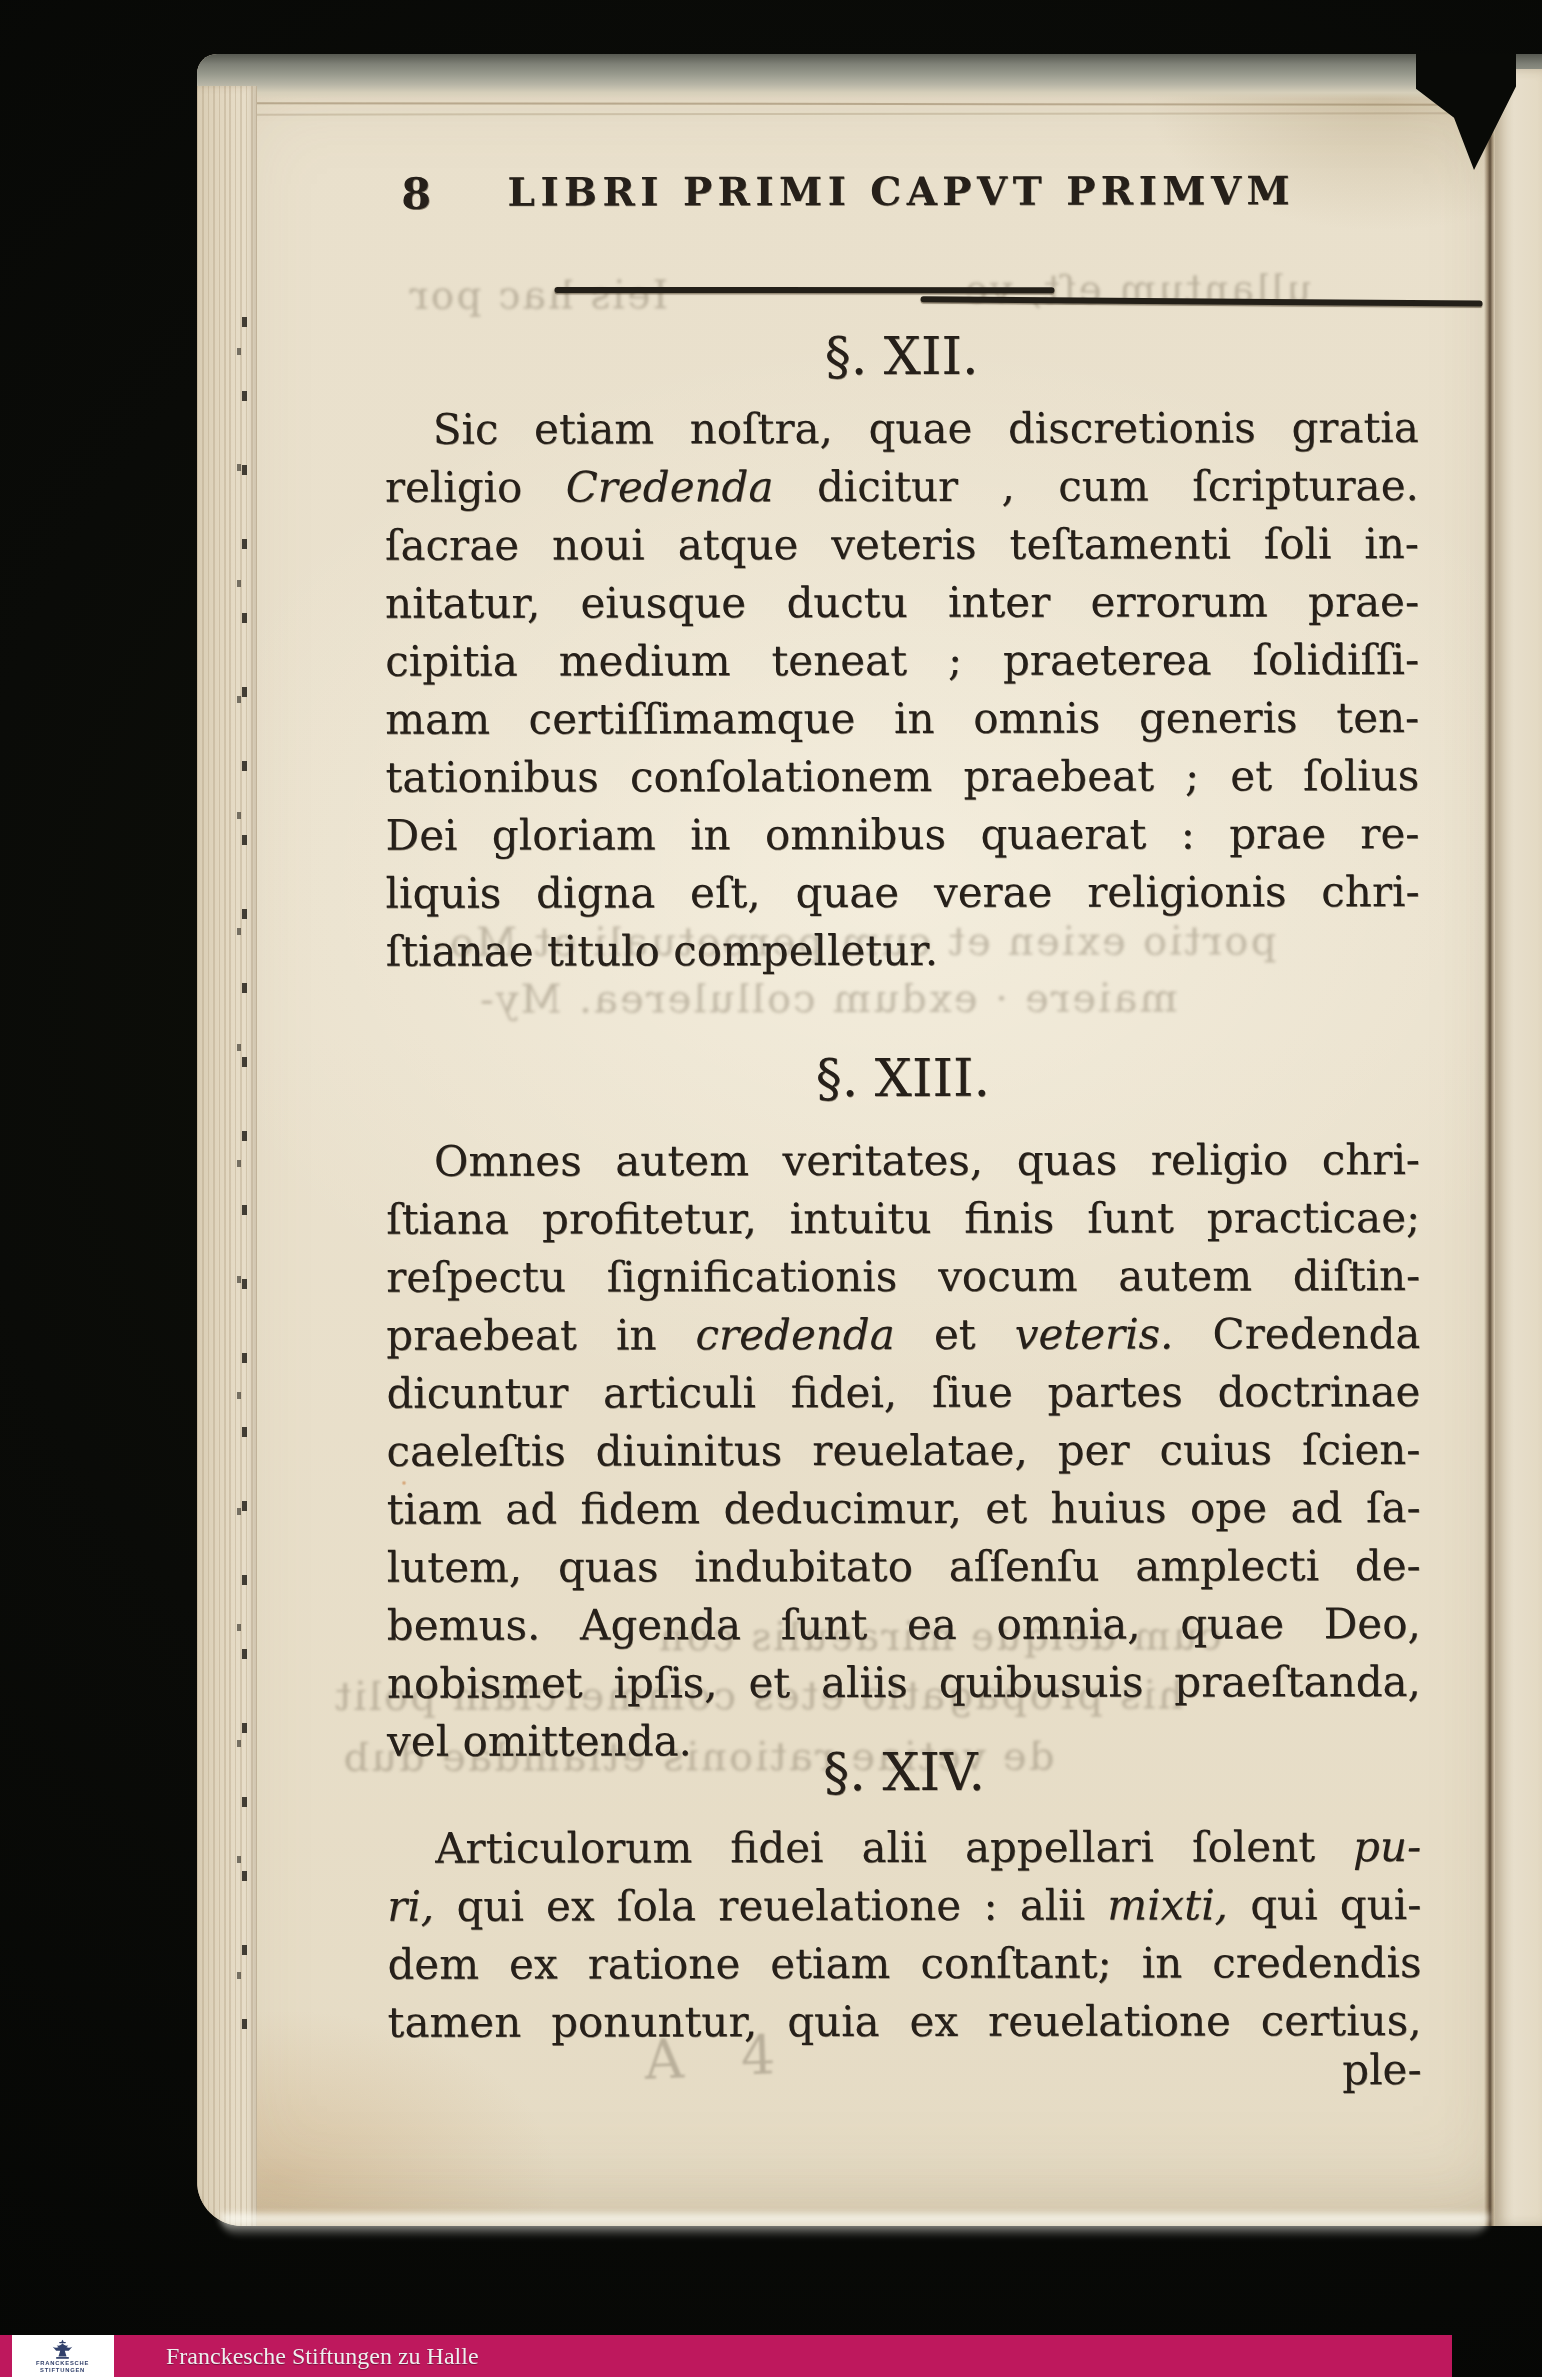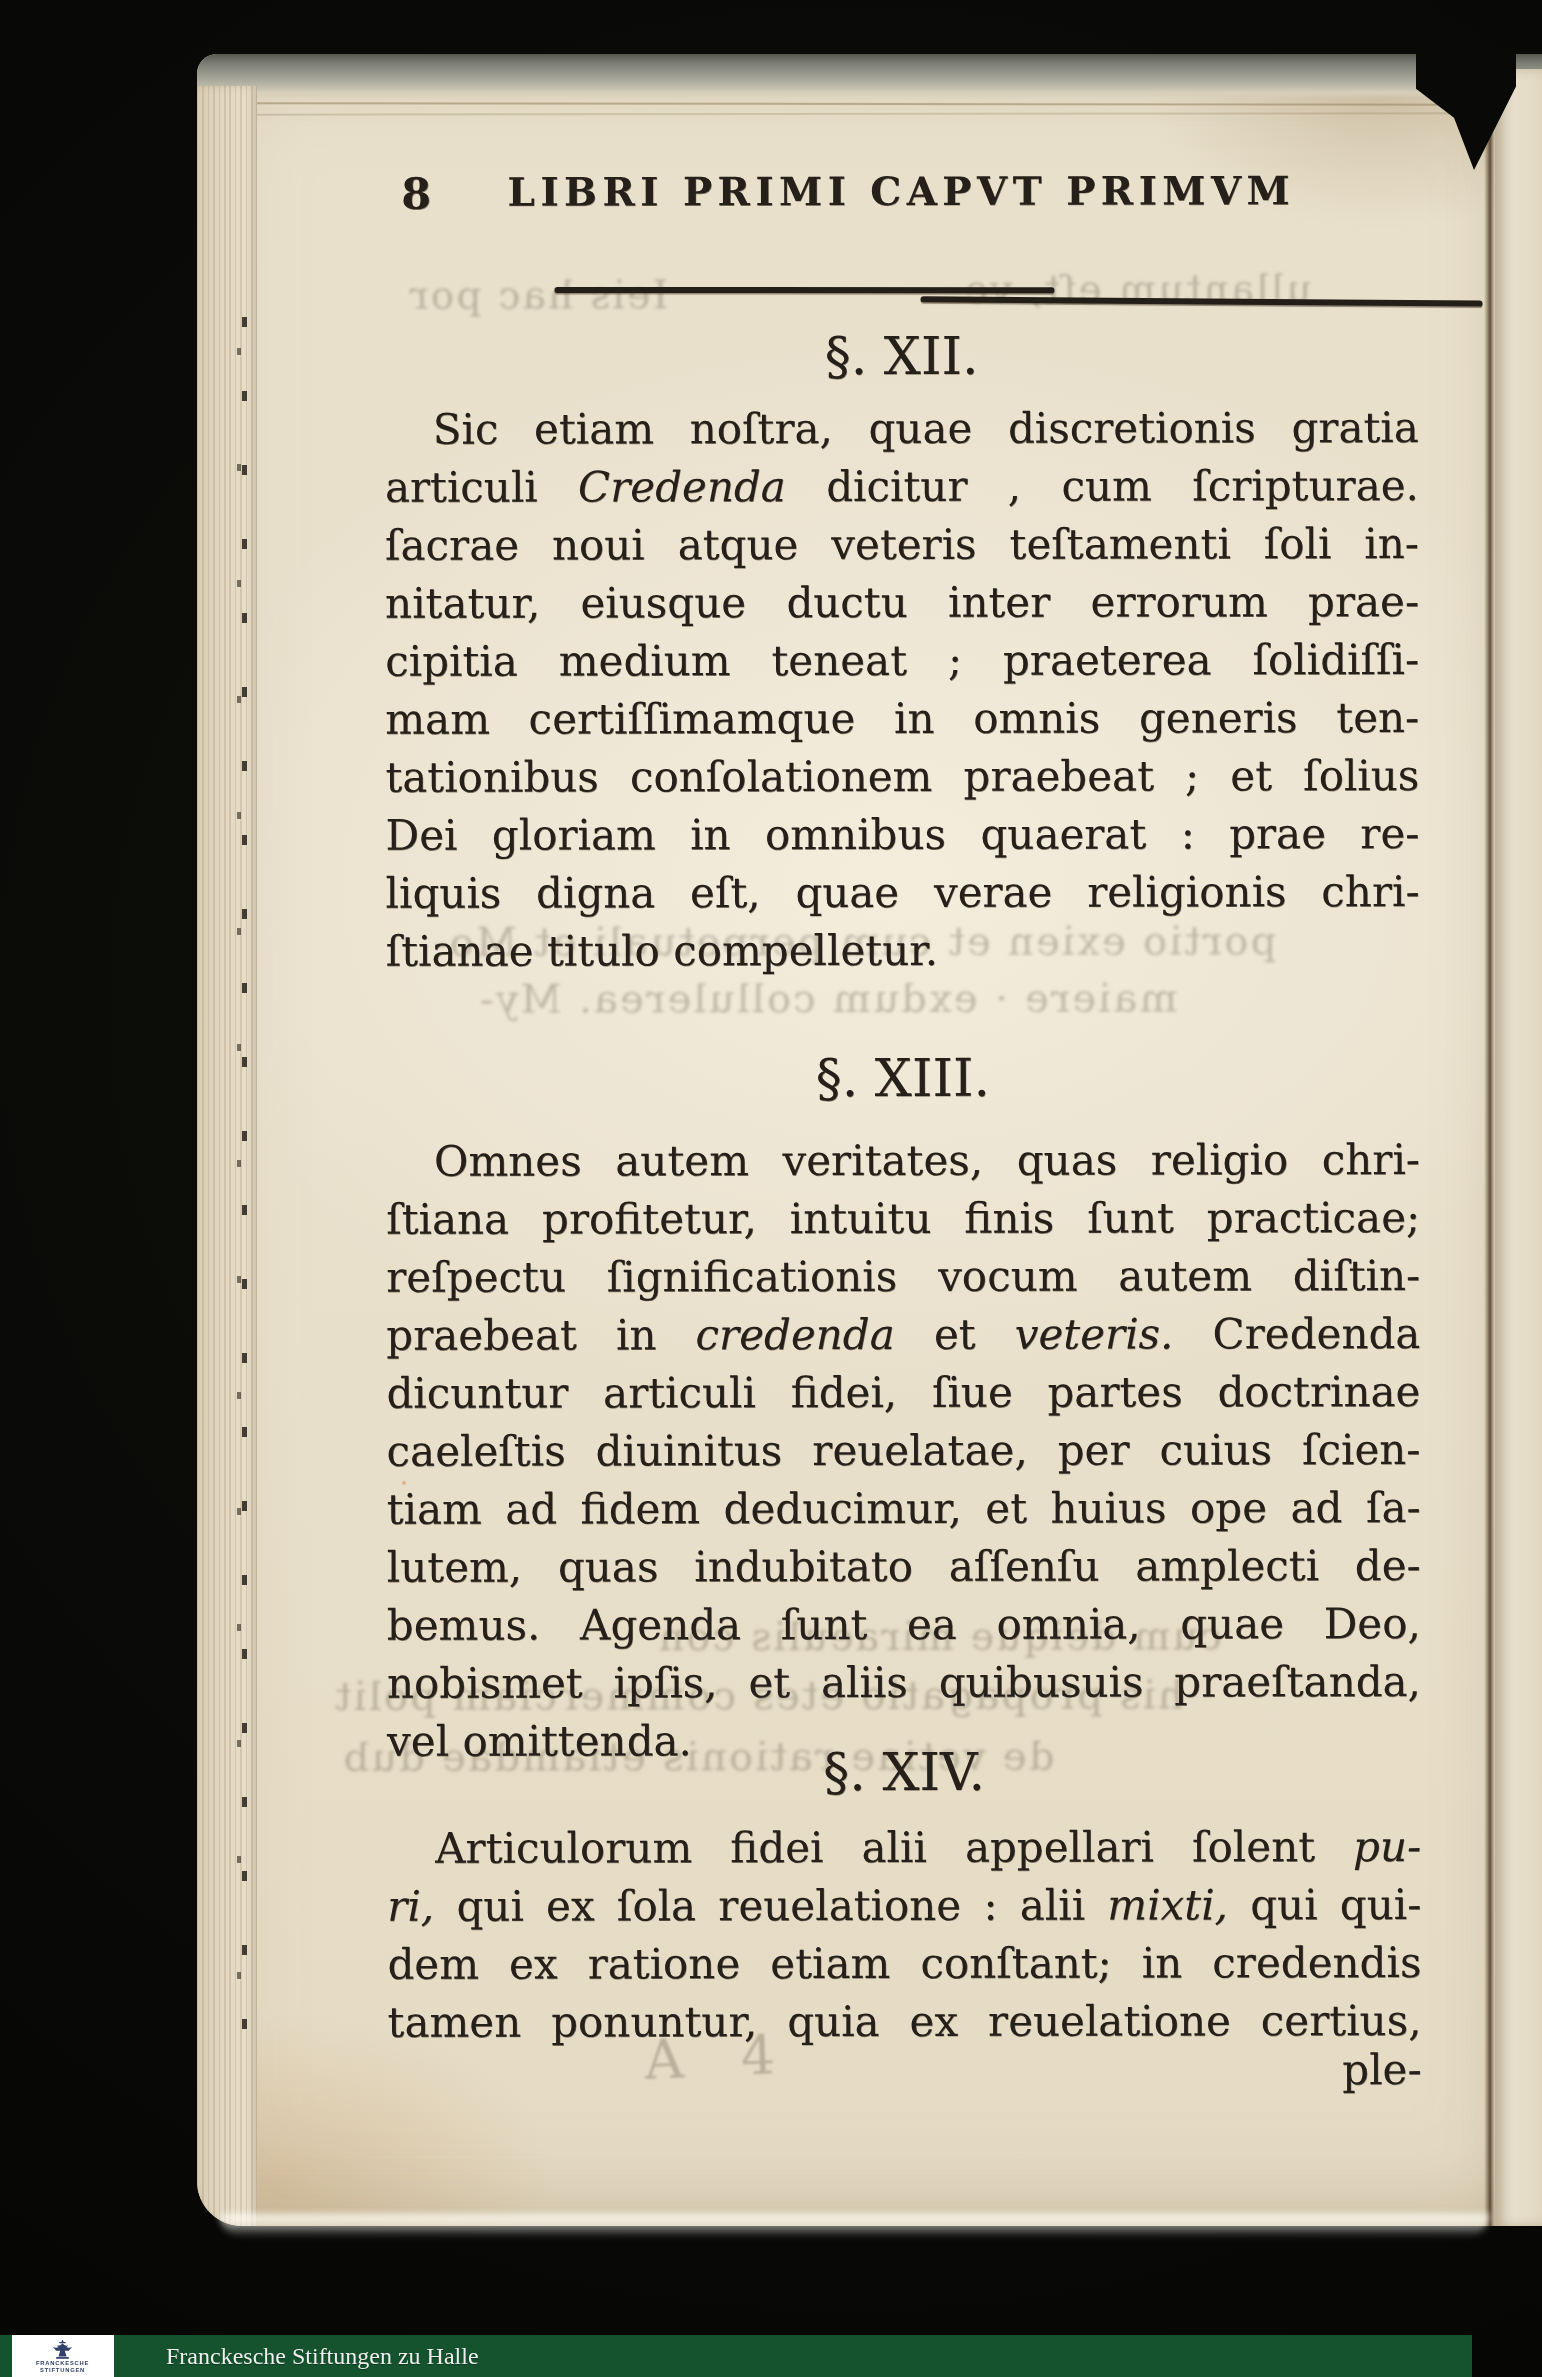--- a/index.html
+++ b/index.html
@@ -88,21 +88,21 @@
     position:absolute;left:386px;top:1972px;font-size:54px;letter-spacing:20px;
     color:#8d8370;opacity:.5;filter:blur(1.2px);transform:rotate(-2deg);
   }
   .ghost-layer{position:absolute;inset:0;}
   .ghost{
     position:absolute;font-size:40px;letter-spacing:2.3px;color:rgba(104,92,70,.34);
     filter:blur(1.7px);transform:scaleX(-1);transform-origin:center;white-space:nowrap;
   }
 
   
-  .footer-bar{position:absolute;left:0;top:2335px;width:1452px;height:42px;background:#14532d;padding-left:20px;}
+  .footer-bar{position:absolute;left:0;top:2335px;width:1452px;height:42px;background:#be185d;}
   .logo-box{
     position:absolute;left:11.6px;top:0;width:102px;height:42px;background:#ffffff;
     display:flex;flex-direction:column;align-items:center;justify-content:center;gap:0.8px;
   }
   .logo-emblem{width:23px;height:20px;}
   .logo-text{font-family:"Liberation Sans","DejaVu Sans",sans-serif;font-size:5.8px;line-height:6.2px;
     color:#31406b;letter-spacing:0.8px;text-align:center;font-weight:bold;}
   .footer-label{
     position:absolute;left:166px;top:0;height:42px;display:flex;align-items:center;
     color:#efefef;font-size:24px;font-family:"Liberation Serif","DejaVu Serif",serif;
@@ -136,21 +136,21 @@
       <div class="col header ink">
         <span class="pagenum">8</span>
         <span class="running-title">LIBRI PRIMI CAPVT PRIMVM</span>
       </div>
       <div class="rule rule1"></div>
       <div class="rule rule2"></div>
 
       <div class="col sec-heading heading-12 ink">§. XII.</div>
       <div class="col para para-12 ink">
           <div class="line just ind"><span>Sic etiam noſtra, quae discretionis gratia</span></div>
-          <div class="line just"><span>articuli </span><span class="it">Credenda</span><span> dicitur , cum ſcripturae.</span></div>
+          <div class="line just"><span>religio </span><span class="it">Credenda</span><span> dicitur , cum ſcripturae.</span></div>
           <div class="line just"><span>ſacrae noui atque veteris teſtamenti ſoli in-</span></div>
           <div class="line just"><span>nitatur, eiusque ductu inter errorum prae-</span></div>
           <div class="line just"><span>cipitia medium teneat ; praeterea ſolidiſſi-</span></div>
           <div class="line just"><span>mam certiſſimamque in omnis generis ten-</span></div>
           <div class="line just"><span>tationibus conſolationem praebeat ; et ſolius</span></div>
           <div class="line just"><span>Dei gloriam in omnibus quaerat :  prae re-</span></div>
           <div class="line just"><span>liquis digna eſt, quae verae religionis chri-</span></div>
           <div class="line"><span>ſtianae titulo compelletur.</span></div>
         </div>
 

